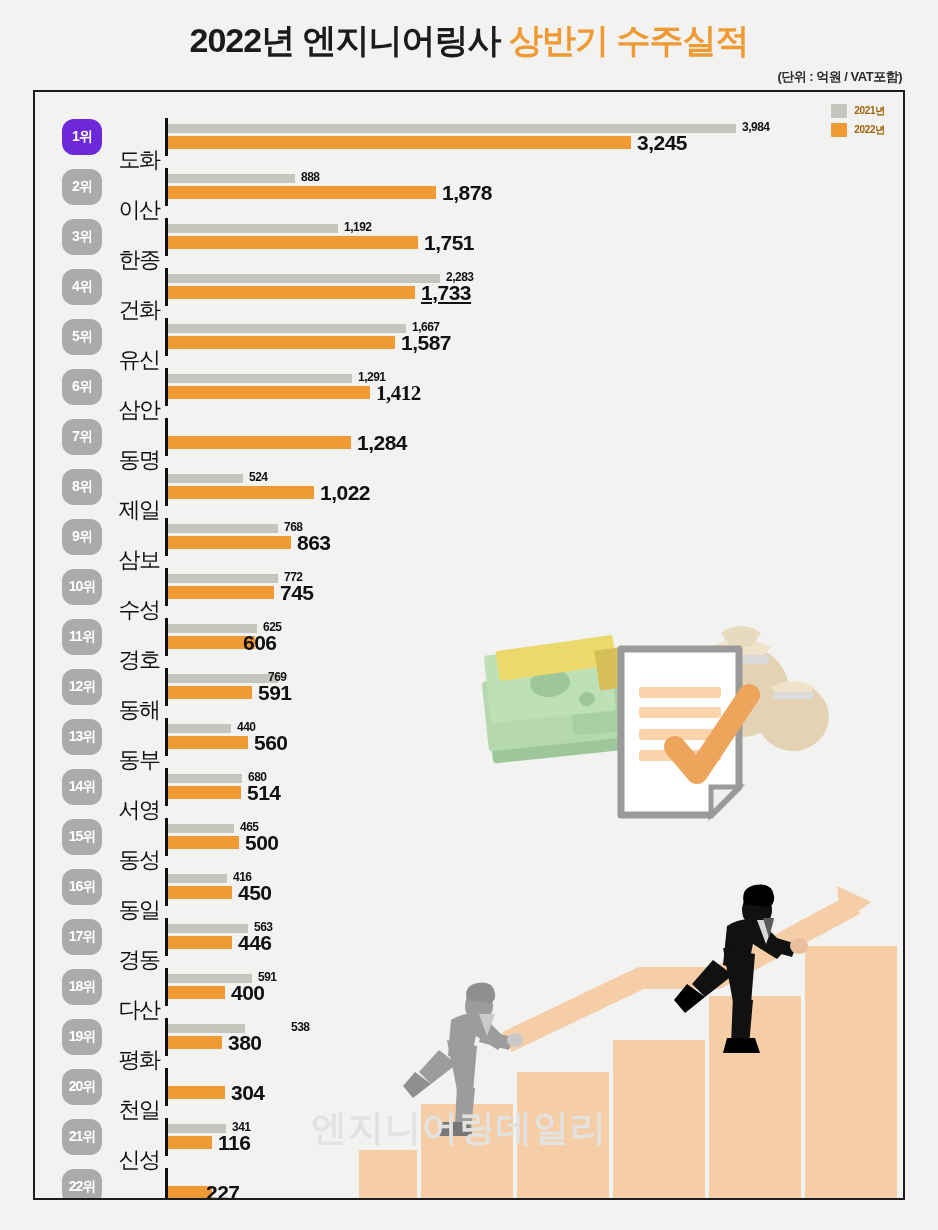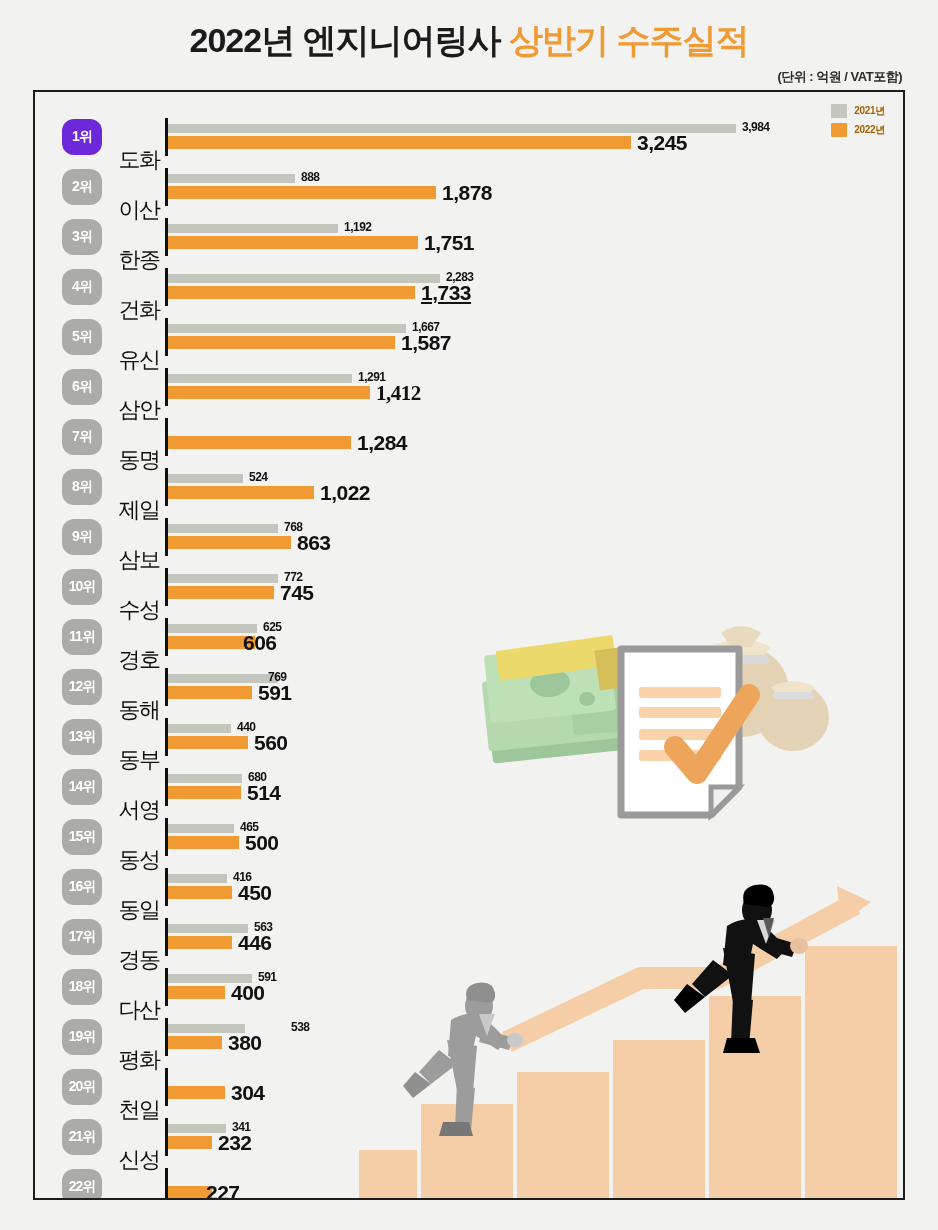--- a/index.html
+++ b/index.html
@@ -230,20 +230,21 @@
       <path d="M146 62 h118 v138 l-28 28 h-90 z" fill="#ffffff" stroke="#9a9a9a" stroke-width="7" stroke-linejoin="round"></path>
       <path d="M236 200 h28 l-28 28 z" fill="#f0f0f0" stroke="#9a9a9a" stroke-width="5"></path>
       <rect x="164" y="100" width="82" height="11" rx="3" fill="#FAD3AB"></rect>
       <rect x="164" y="120" width="82" height="11" rx="3" fill="#FAD3AB"></rect>
       <rect x="164" y="142" width="82" height="11" rx="3" fill="#FAD3AB"></rect>
       <rect x="164" y="163" width="82" height="11" rx="3" fill="#FAD3AB"></rect>
       <path d="M200 160 l22 26 l52 -78" fill="none" stroke="#EDA55C" stroke-width="22" stroke-linecap="round" stroke-linejoin="round"></path>
     </g>
   </svg>
 
+  <div id="watermark">엔지니어링데일리</div>
 
   <svg id="illus-growth" viewBox="0 0 560 318" xmlns="http://www.w3.org/2000/svg">
     <g fill="#F5CDA7">
       <rect x="4" y="268" width="58" height="50"></rect>
       <rect x="66" y="222" width="92" height="96"></rect>
       <rect x="162" y="190" width="92" height="128"></rect>
       <rect x="258" y="158" width="92" height="160"></rect>
       <rect x="354" y="114" width="92" height="204"></rect>
       <rect x="450" y="64" width="92" height="254"></rect>
     </g>
@@ -509,21 +510,21 @@
         </div>
       </div>
       <div class="row" style="top: 1020px;">
         <div class="badge">21위</div>
         <div class="company">신성</div>
         <div class="axis-tick"></div>
         <div class="bar-area">
           <div class="bar bar-2021" style="left: 0px; width: 58px; background: rgb(194, 198, 188);"></div>
           <div class="val val-2021" style="left: 64px;">341</div>
           <div class="bar bar-2022" style="left: 0px; width: 44px; background: rgb(240, 154, 52);"></div>
-          <div class="val val-2022" style="left: 50px;">232</div>
+          <div class="val val-2022" style="left: 50px;">116</div>
         </div>
       </div>
       <div class="row" style="top: 1070px;">
         <div class="badge">22위</div>
         <div class="company">한맥</div>
         <div class="axis-tick"></div>
         <div class="bar-area">
           <div class="bar bar-2022" style="left: 0px; width: 44px; background: rgb(240, 154, 52);"></div>
           <div class="val val-2022" style="left: 38px;">227</div>
         </div>

